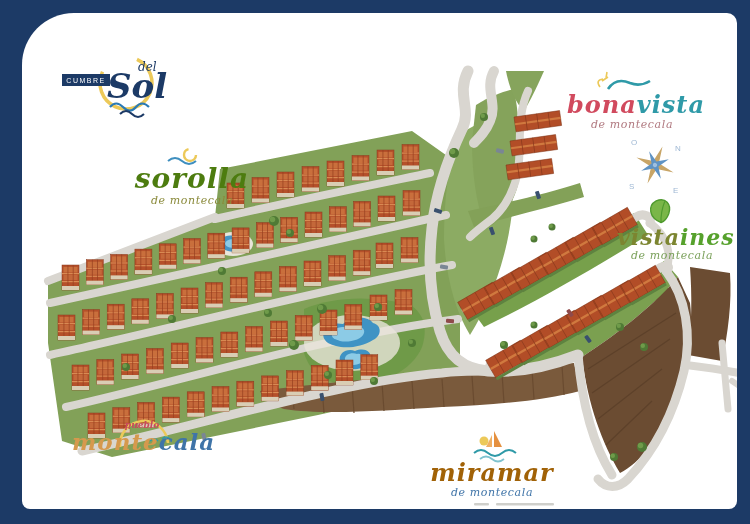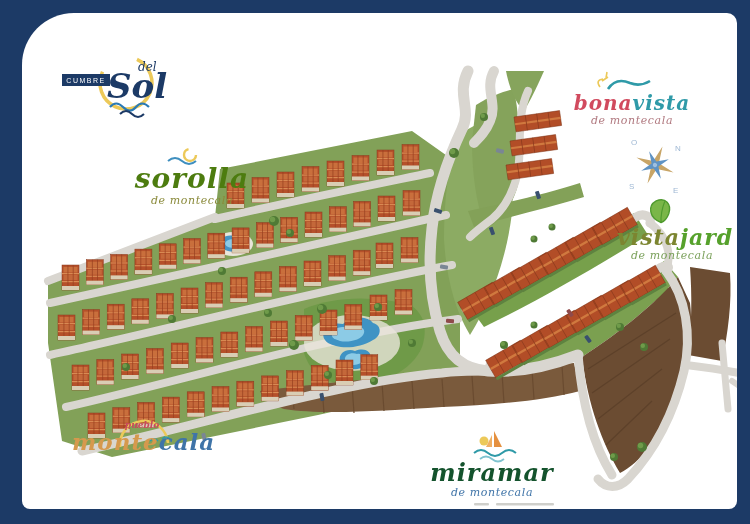--- a/index.html
+++ b/index.html
@@ -300,33 +300,33 @@
     <rect x="474" y="502" width="48" height="2.6" rx="1"></rect>
   </g>
 </svg>
 
 <div class="lbl" style="left:110px;top:152px;width:120px;">
   <span class="name" style="font-size:28px;color:#4d7c0f;">sorolla</span>
   <span class="tag" style="color:#8a8a3a;">de montecala</span>
 </div>
 
 <div class="lbl" style="left:545px;top:80px;width:130px;">
-  <span class="name" style="font-size:20px;"><span style="color:#d14a5e;">bona</span><span style="color:#2f9aa8;">vista</span></span>
+  <span class="name" style="font-size:24px;"><span style="color:#d14a5e;">bona</span><span style="color:#2f9aa8;">vista</span></span>
   <span class="tag" style="color:#b0787f;">de montecala</span>
 </div>
 
 <div class="lbl" style="left:595px;top:213px;width:110px;">
-  <span class="name" style="font-size:22px;"><span style="color:#7c8530;">vista</span><span style="color:#56a12c;">jard</span></span>
+  <span class="name" style="font-size:22px;"><span style="color:#7c8530;">vista</span><span style="color:#56a12c;">ines</span></span>
   <span class="tag" style="color:#7aa05a;">de montecala</span>
 </div>
 
 <div class="lbl" style="left:50px;top:408px;width:140px;">
   <span class="pref" style="color:#c8495c;">pueblo</span>
   <span class="name" style="font-size:23px;text-align:center;"><span style="color:#d6994d;">monte</span><span style="color:#3f74a8;">cala</span></span>
 </div>
 
 <div class="lbl" style="left:405px;top:448px;width:130px;">
-  <span class="name" style="font-size:24px;color:#14532d;margin-top:34px;">miramar</span>
+  <span class="name" style="font-size:24px;color:#a16207;margin-top:34px;">miramar</span>
   <span class="tag" style="color:#3f74a8;">de montecala</span>
 </div>
 
 </div>
 </div>
 
 </body></html>

